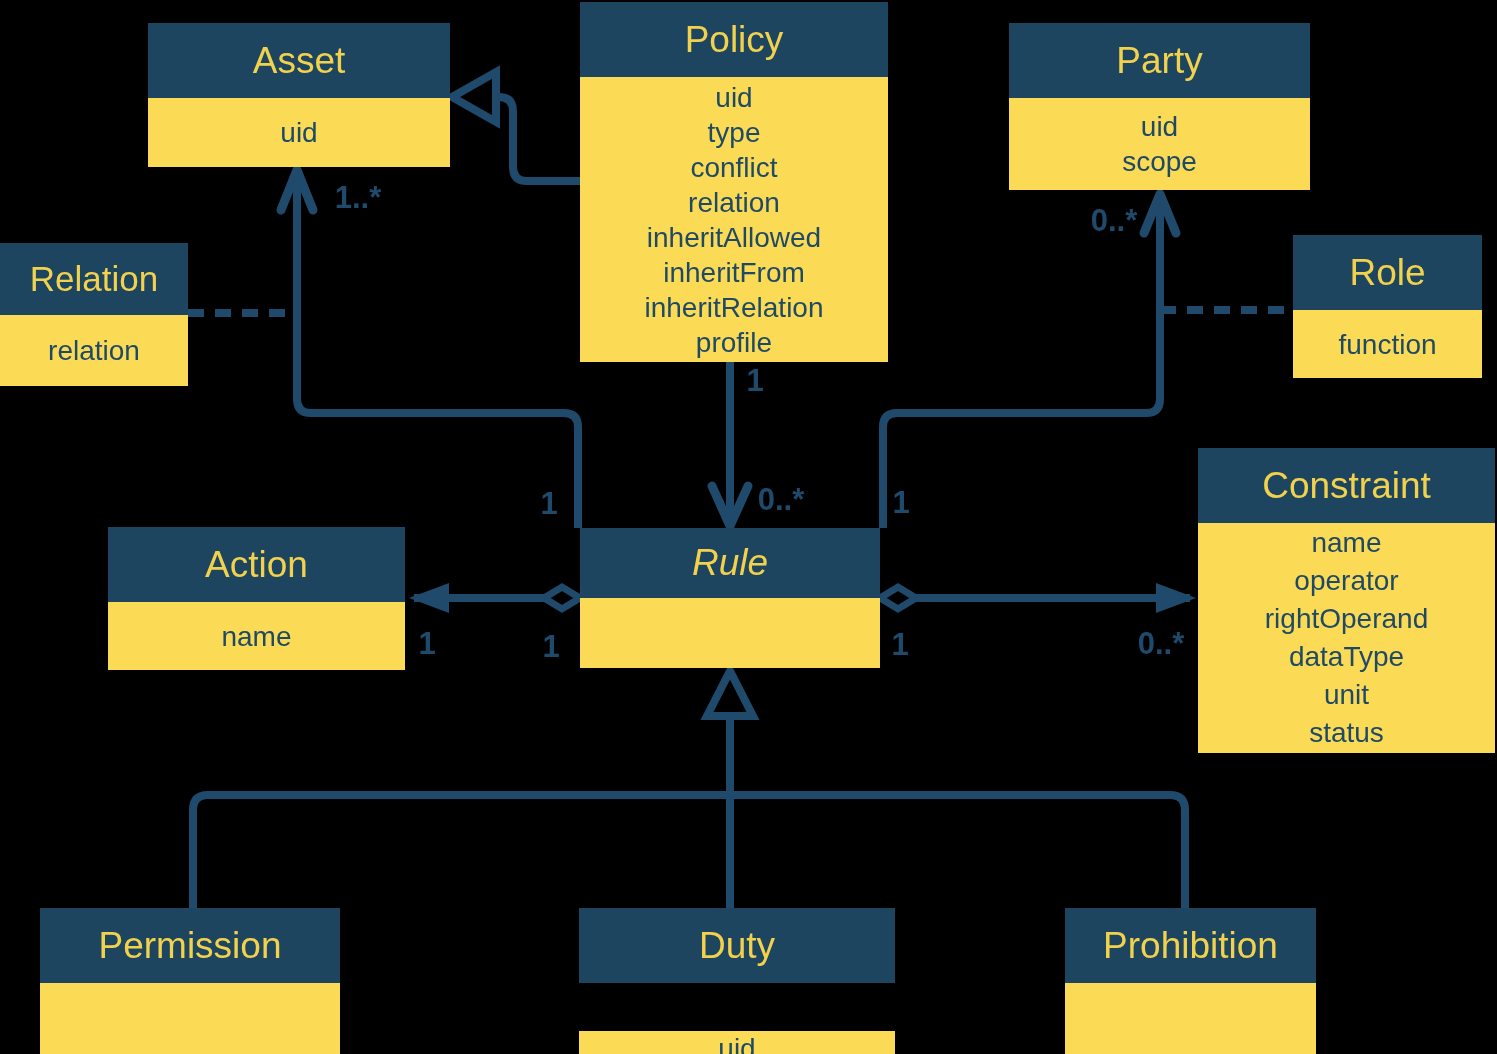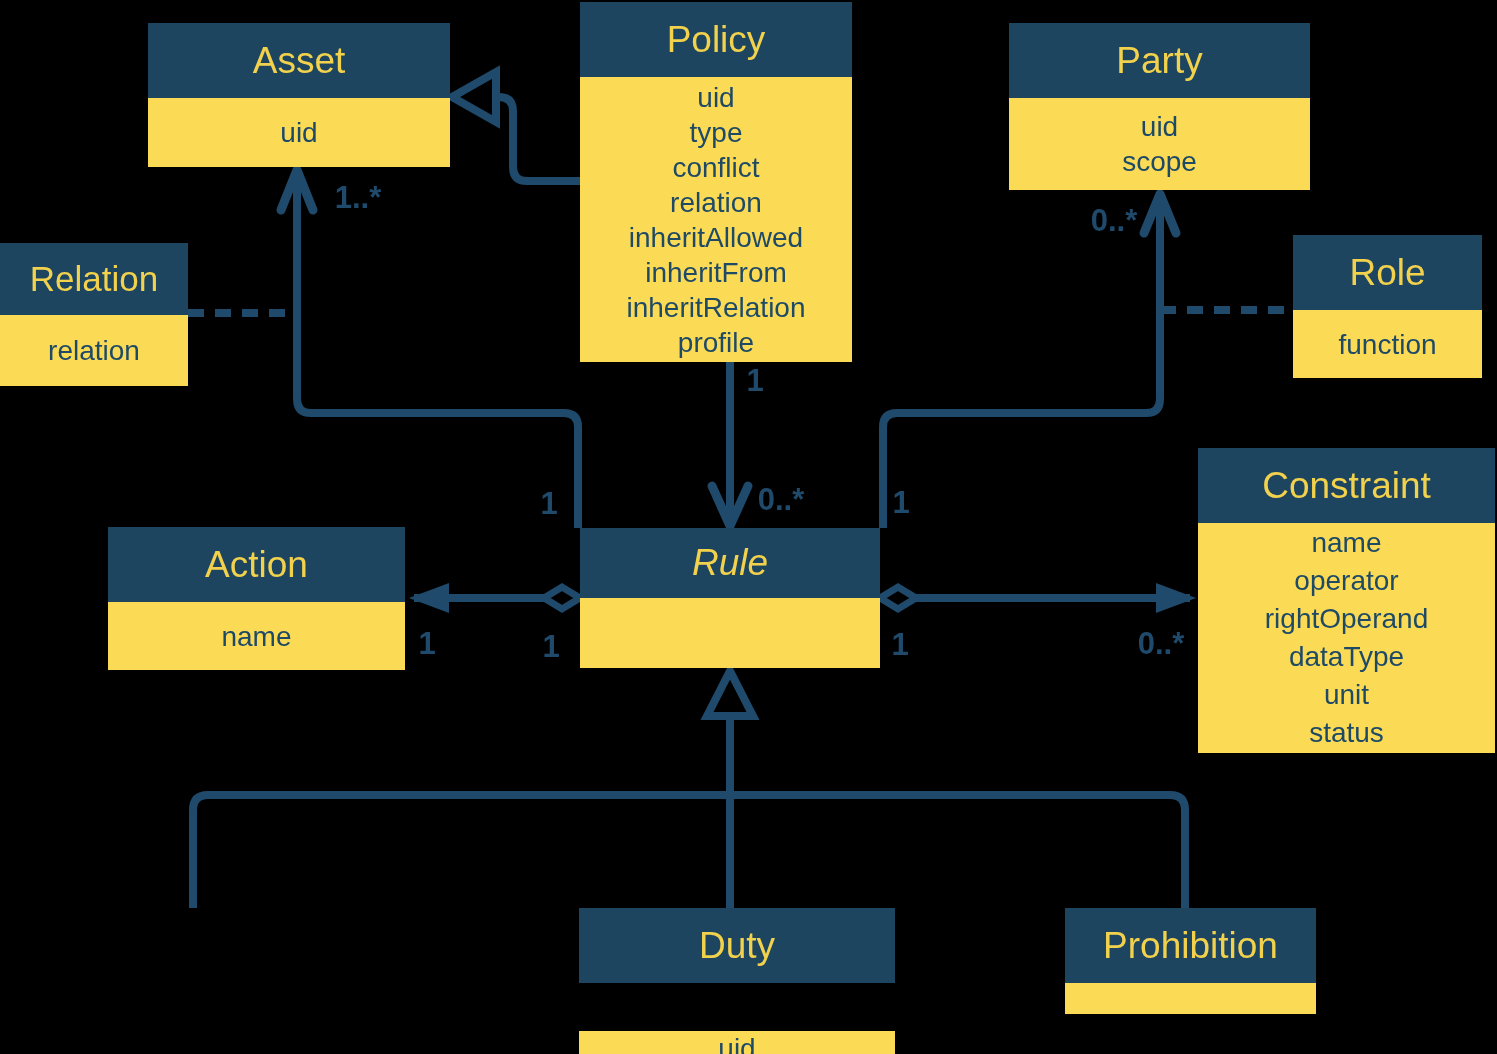--- a/index.html
+++ b/index.html
@@ -15,33 +15,33 @@
   }
   .uml-body{
     background:#FBDA55;color:#1E4A66;display:flex;flex-direction:column;
     align-items:center;justify-content:center;flex:1 1 auto;
     font-size:28px;line-height:35px;text-align:left;
   }
   .uml-header.italic{font-style:italic;}
   .attr{white-space:nowrap;}
   
   #box-asset      {left:148px; top:23px;  width:302px; height:144px;}
-  #box-policy     {left:580px; top:2px;   width:272px; height:360px;}
+  #box-policy     {left:580px; top:2px;   width:308px; height:360px;}
   #box-party      {left:1009px;top:23px;  width:301px; height:167px;border-radius:23px;}
   #box-relation   {left:0px;   top:243px; width:188px; height:143px;}
   #box-relation .uml-header{height:72px;font-size:35px;}
   #box-role       {left:1293px;top:235px; width:189px; height:143px;}
   #box-action     {left:108px; top:527px; width:297px; height:143px;}
   #box-rule       {left:580px; top:528px; width:300px; height:140px;border-radius:19px;}
   #box-rule .uml-header{height:70px;}
   #box-constraint {left:1198px;top:448px; width:297px; height:305px;border-radius:9px;}
   #box-constraint .uml-body{line-height:38px;}
   #box-permission {left:40px;  top:908px; width:300px; height:146px;}
   #box-duty       {left:579px; top:908px; width:316px; height:146px;gap:48px;}
-  #box-prohibition{left:1065px;top:908px; width:251px; height:106px;}
+  #box-prohibition{left:1065px;top:908px; width:251px; height:146px;}
   
   .mult{
     position:absolute;z-index:3;color:#1F4A6B;font-weight:bold;font-size:31px;
     transform:translate(-50%,-50%);white-space:nowrap;
   }
   #m-asset-end      {left:358px; top:198px;}
   #m-ruleasset-end  {left:549px; top:504px;}
   #m-policy-src     {left:755px; top:381px;}
   #m-policy-tgt     {left:781px; top:500px;}
   #m-party-end      {left:1114px;top:221px;}
@@ -163,20 +163,24 @@
     <div class="uml-body">
       <div class="attr">name</div>
       <div class="attr">operator</div>
       <div class="attr">rightOperand</div>
       <div class="attr">dataType</div>
       <div class="attr">unit</div>
       <div class="attr">status</div>
     </div>
   </div>
 
+  <div class="uml-class" id="box-permission">
+    <div class="uml-header">Permission</div>
+    <div class="uml-body"></div>
+  </div>
 
   <div class="uml-class" id="box-duty">
     <div class="uml-header">Duty</div>
     <div class="uml-body">
       <div class="attr">uid</div>
     </div>
   </div>
 
   <div class="uml-class" id="box-prohibition">
     <div class="uml-header">Prohibition</div>

